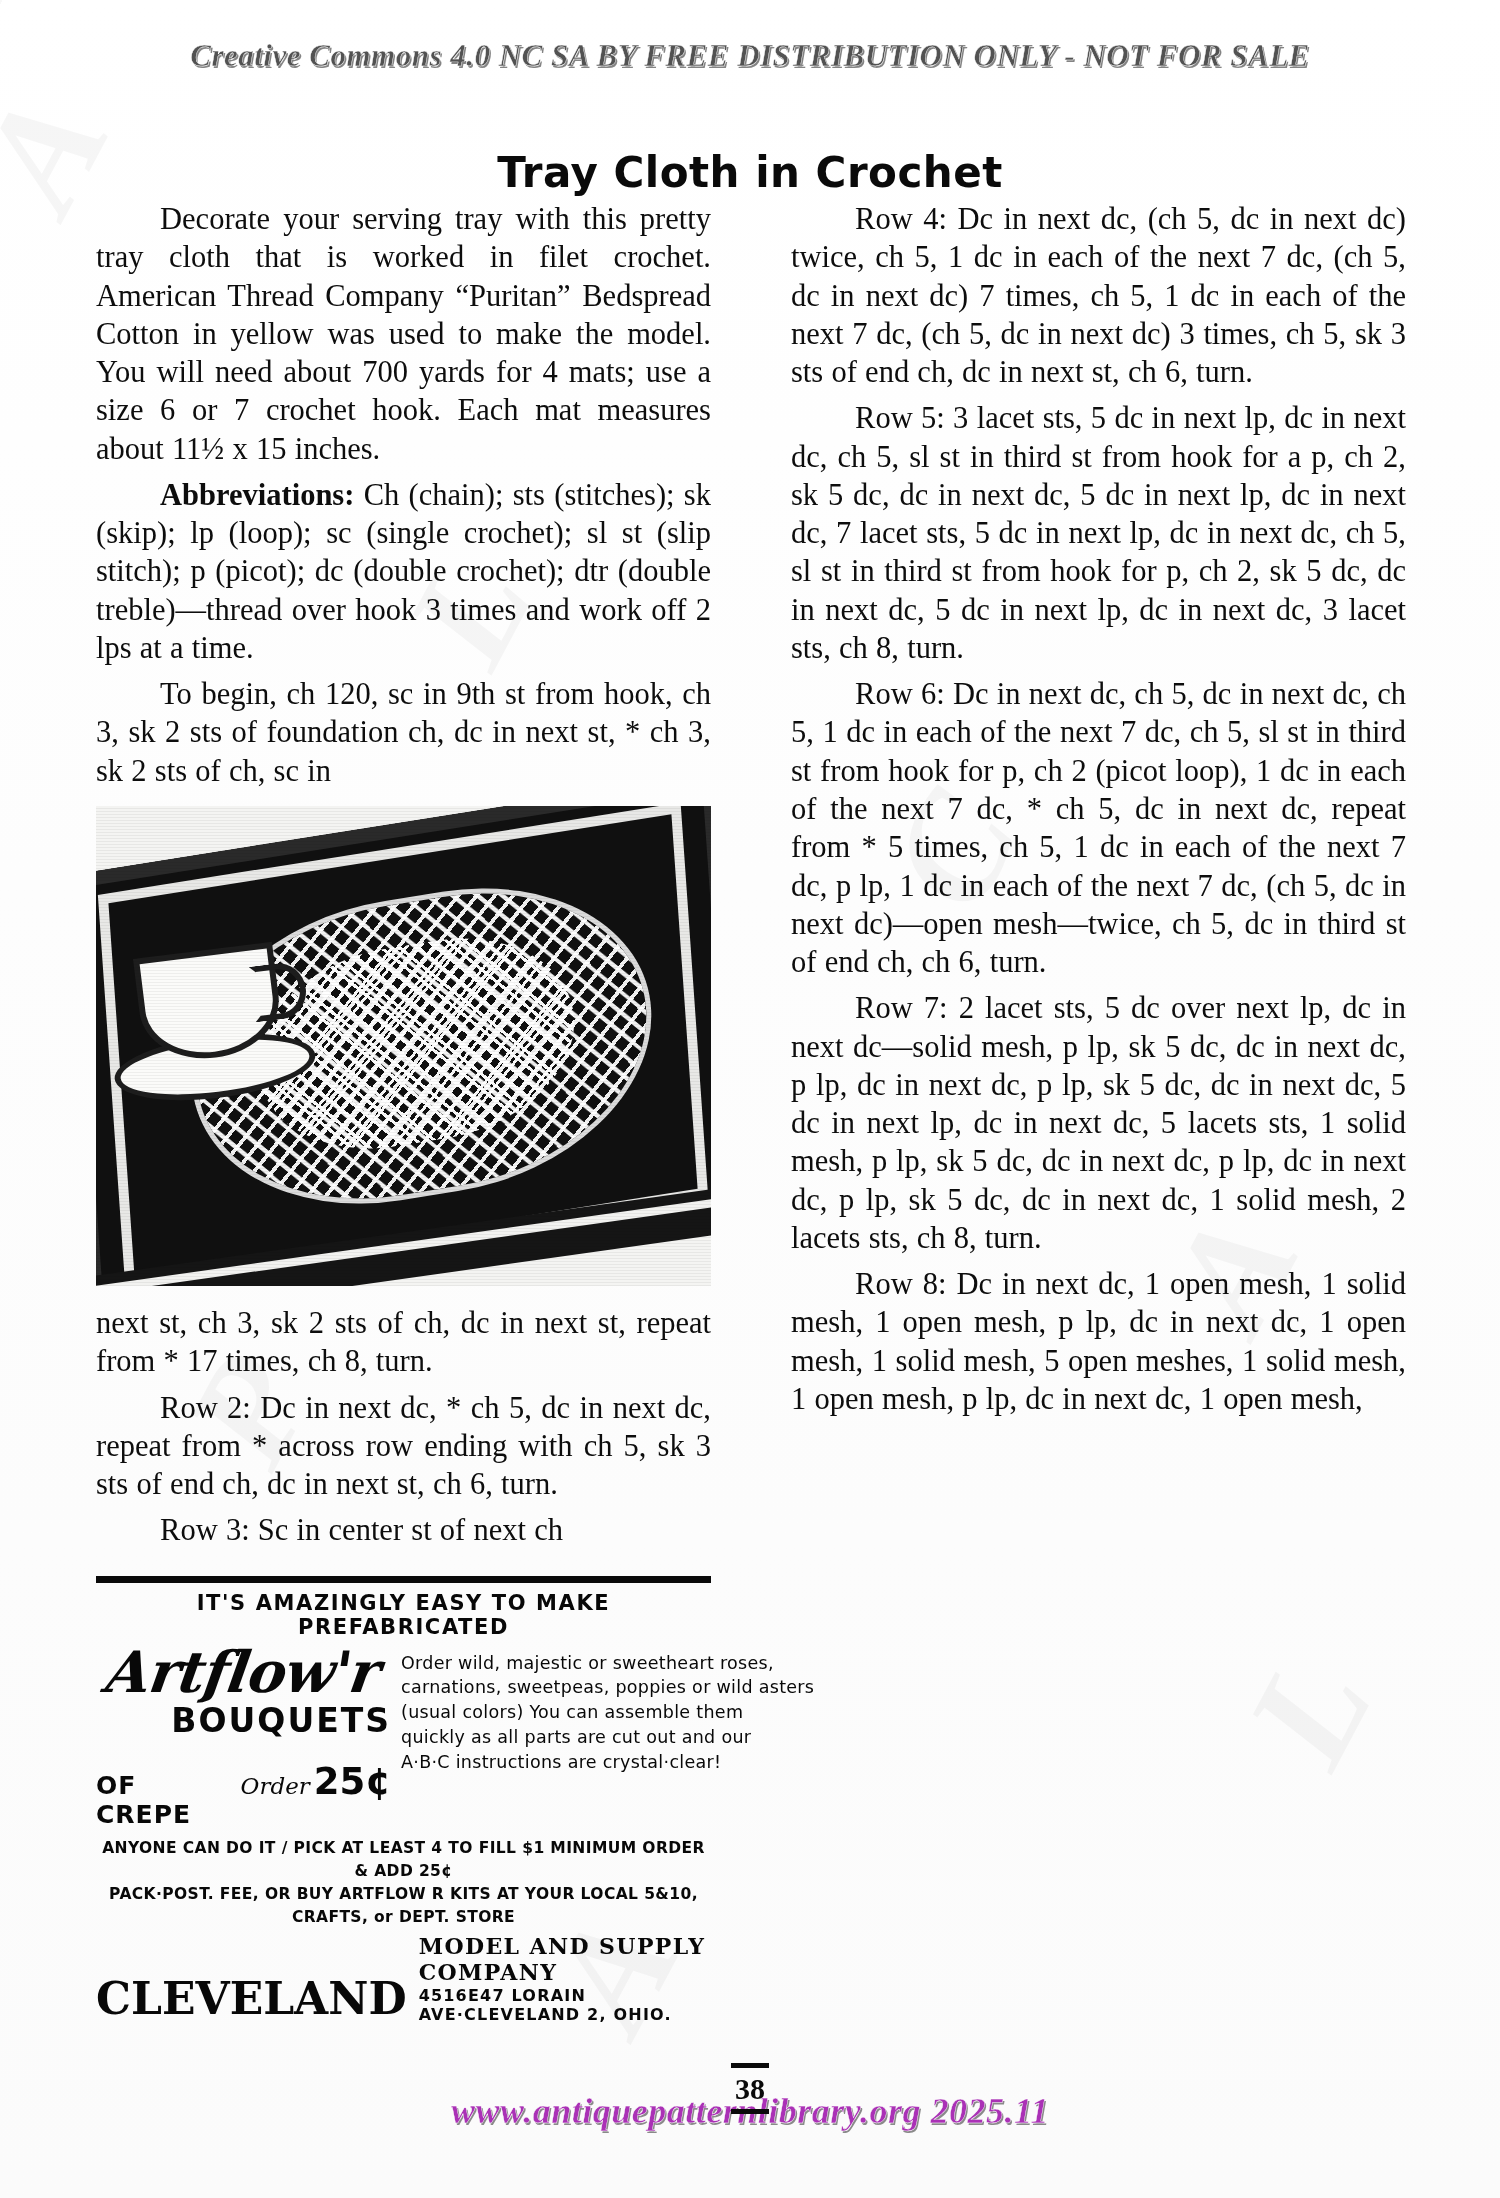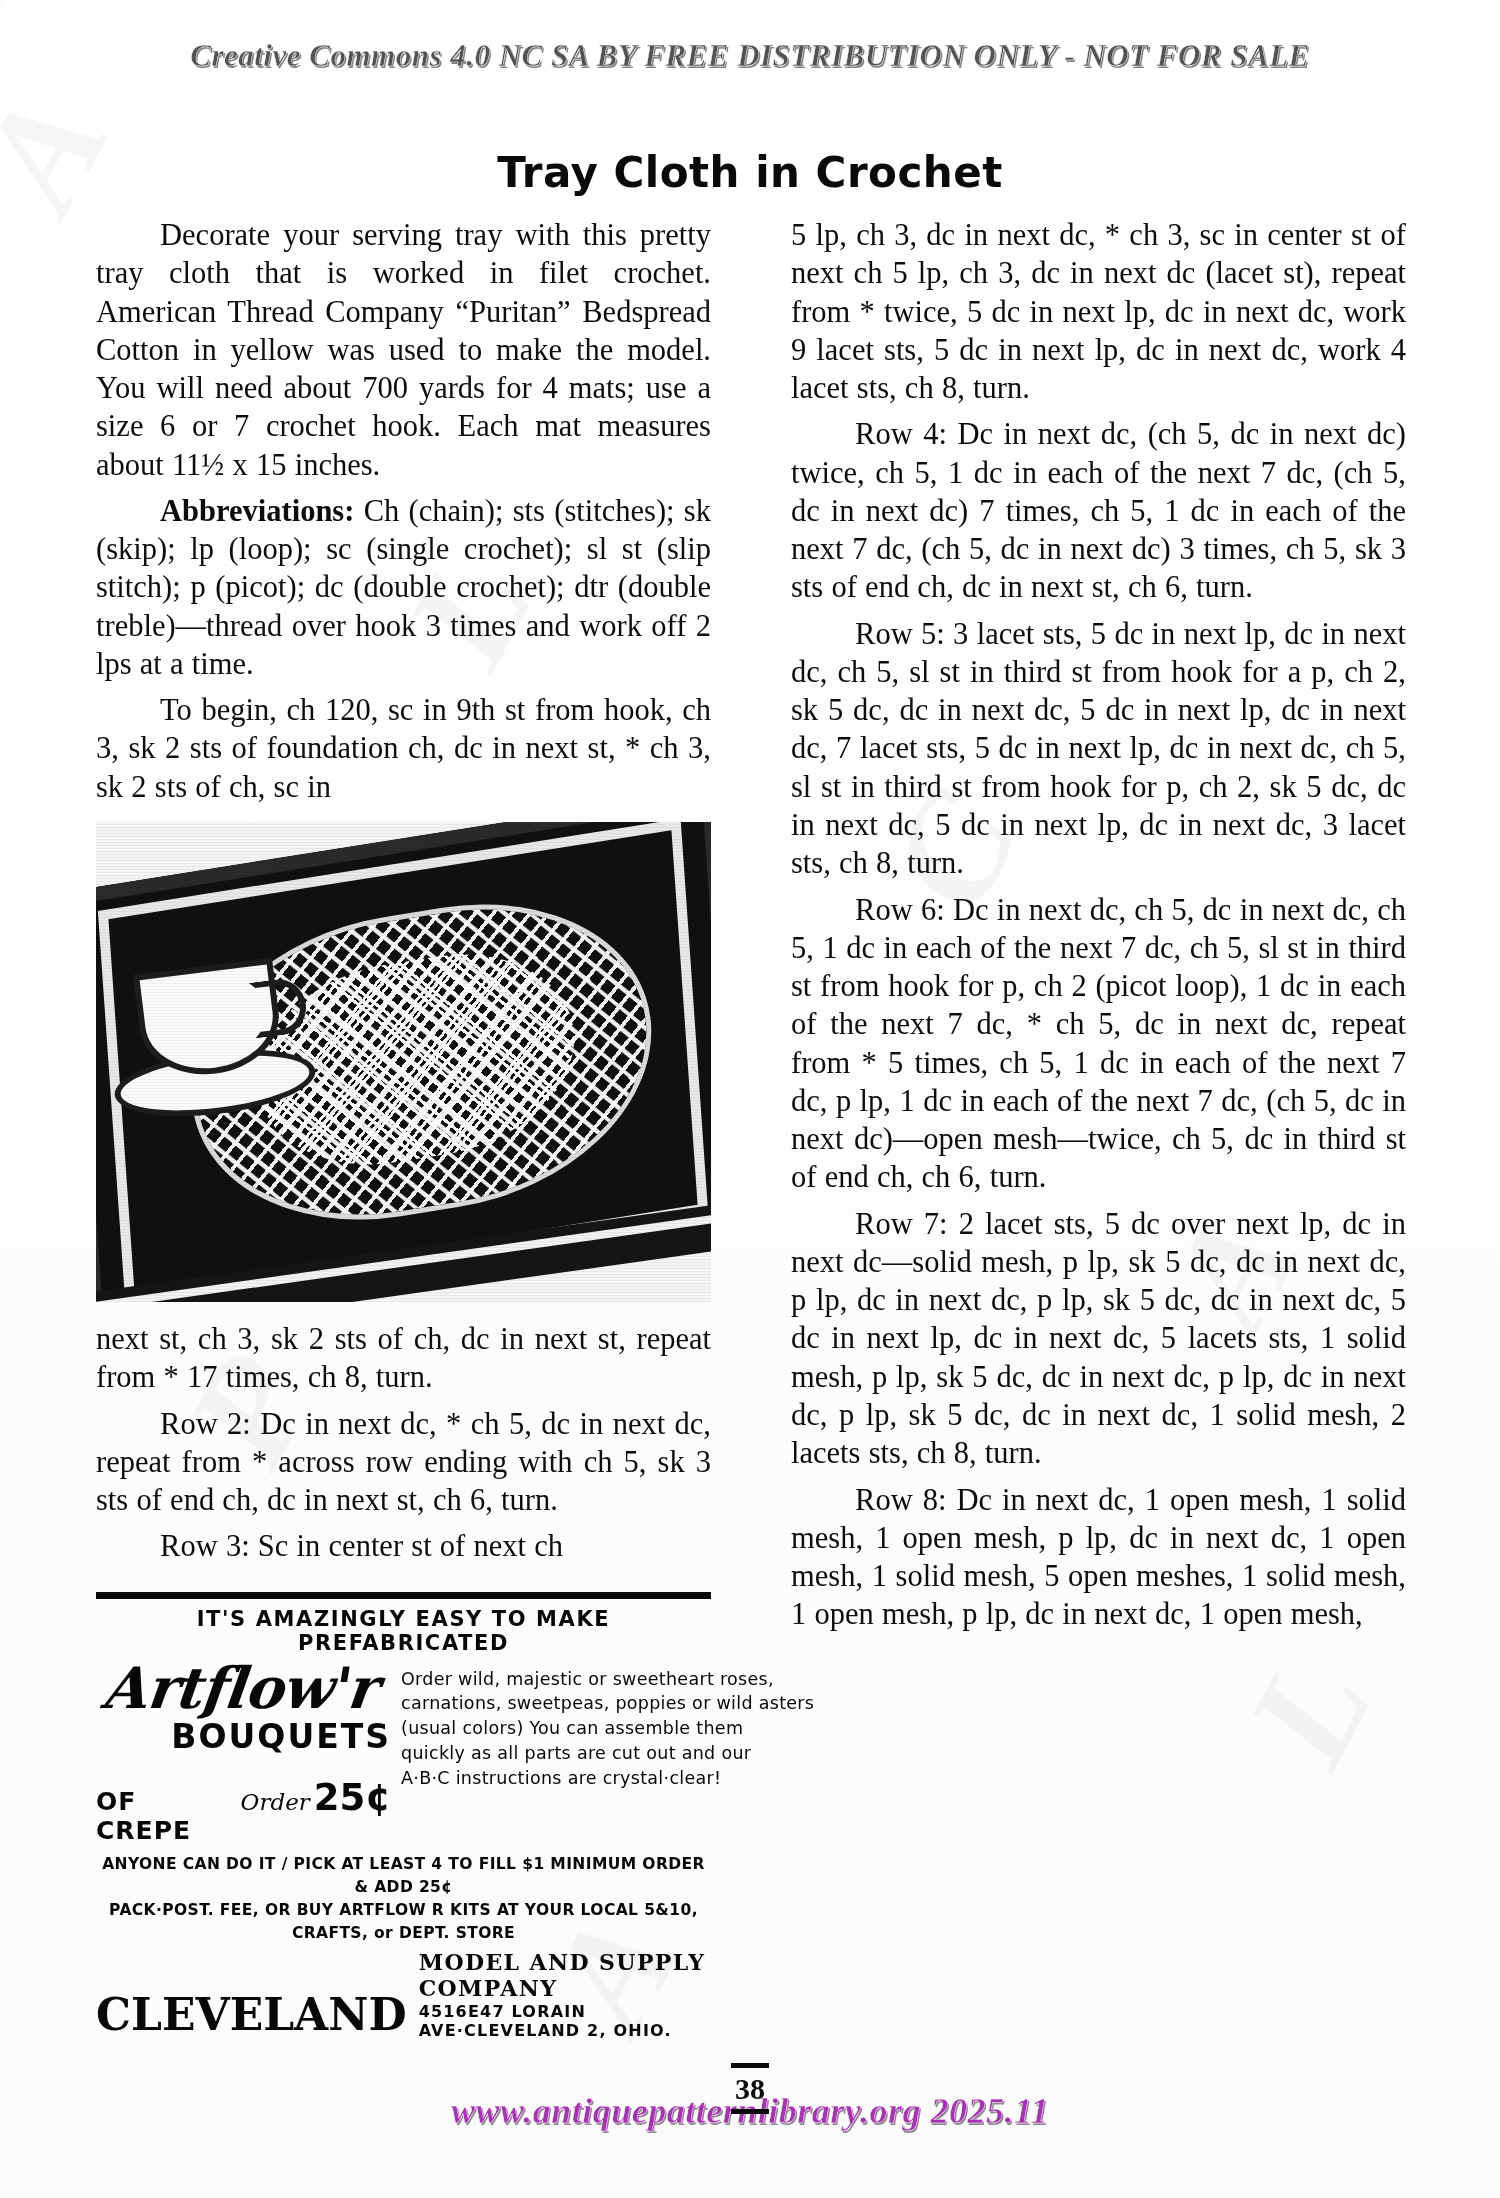--- a/index.html
+++ b/index.html
@@ -78,21 +78,21 @@
   
   .columns {
     position: absolute;
     top: 200px;
     left: 96px;
     width: 1310px;
     height: 1870px;
   }
   .col {
     position: absolute;
-    top: 16px;
+    top: 0;
     width: 615px;
   }
   .col-left  { left: 0; }
   .col-right { left: 695px; }
 
   .col p {
     margin: 0 0 8px 0;
     font-family: "Liberation Serif", serif;
     font-size: 30.5px;
     line-height: 1.255;
@@ -455,21 +455,20 @@
           <div>
             <div class="ad-company">MODEL AND SUPPLY COMPANY</div>
             <div class="ad-address">4516E47 LORAIN AVE·CLEVELAND 2, OHIO.</div>
           </div>
         </div>
       </div>
 
     </div>
 
     <div class="col col-right">
-      <p class="no-indent">5 lp, ch 3, dc in next dc, * ch 3, sc in center st of next ch 5 lp, ch 3, dc in next dc (lacet st), repeat from * twice, 5 dc in next lp, dc in next dc, work 9 lacet sts, 5 dc in next lp, dc in next dc, work 4 lacet sts, ch 8, turn.</p>
       <p>Row 4: Dc in next dc, (ch 5, dc in next dc) twice, ch 5, 1 dc in each of the next 7 dc, (ch 5, dc in next dc) 7 times, ch 5, 1 dc in each of the next 7 dc, (ch 5, dc in next dc) 3 times, ch 5, sk 3 sts of end ch, dc in next st, ch 6, turn.</p>
       <p>Row 5: 3 lacet sts, 5 dc in next lp, dc in next dc, ch 5, sl st in third st from hook for a p, ch 2, sk 5 dc, dc in next dc, 5 dc in next lp, dc in next dc, 7 lacet sts, 5 dc in next lp, dc in next dc, ch 5, sl st in third st from hook for p, ch 2, sk 5 dc, dc in next dc, 5 dc in next lp, dc in next dc, 3 lacet sts, ch 8, turn.</p>
       <p>Row 6: Dc in next dc, ch 5, dc in next dc, ch 5, 1 dc in each of the next 7 dc, ch 5, sl st in third st from hook for p, ch 2 (picot loop), 1 dc in each of the next 7 dc, * ch 5, dc in next dc, repeat from * 5 times, ch 5, 1 dc in each of the next 7 dc, p lp, 1 dc in each of the next 7 dc, (ch 5, dc in next dc)—open mesh—twice, ch 5, dc in third st of end ch, ch 6, turn.</p>
       <p>Row 7: 2 lacet sts, 5 dc over next lp, dc in next dc—solid mesh, p lp, sk 5 dc, dc in next dc, p lp, dc in next dc, p lp, sk 5 dc, dc in next dc, 5 dc in next lp, dc in next dc, 5 lacets sts, 1 solid mesh, p lp, sk 5 dc, dc in next dc, p lp, dc in next dc, p lp, sk 5 dc, dc in next dc, 1 solid mesh, 2 lacets sts, ch 8, turn.</p>
       <p>Row 8: Dc in next dc, 1 open mesh, 1 solid mesh, 1 open mesh, p lp, dc in next dc, 1 open mesh, 1 solid mesh, 5 open meshes, 1 solid mesh, 1 open mesh, p lp, dc in next dc, 1 open mesh,</p>
     </div>
 
   </div>
 
   <div class="page-number">

